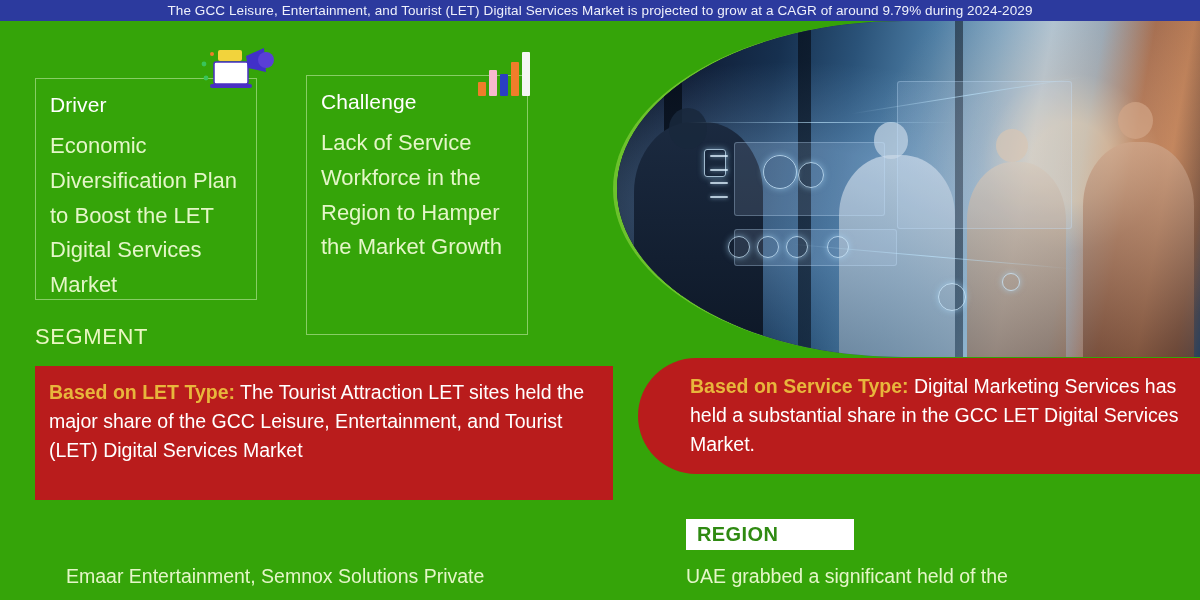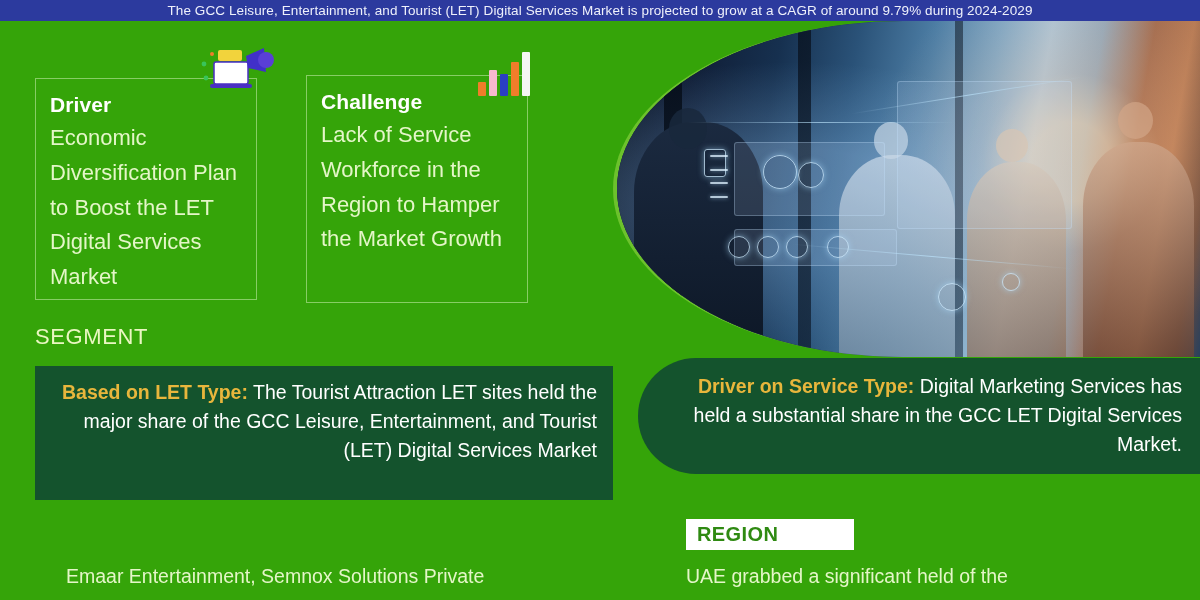--- a/index.html
+++ b/index.html
@@ -115,25 +115,25 @@
   }
 
   
   .card {
     position: absolute;
     border: 1px solid rgba(235,255,215,.45);
     padding: 14px 14px 10px 14px;
     z-index: 20;
   }
   .card-driver    { left: 35px;  top: 78px; width: 222px; height: 222px; }
-  .card-challenge { left: 306px; top: 75px; width: 222px; height: 228px; }
+  .card-challenge { left: 306px; top: 75px; width: 222px; height: 260px; }
   .card h3 {
     color: #ffffff;
-    font-size: 21px; font-weight: bold;
-    margin-bottom: 4px;
+    font-size: 21px; font-weight: normal;
+    margin-bottom: 12px;
     letter-spacing: .1px;
   }
   .card p {
     color: #e4f6c8;
     font-size: 22px;
     line-height: 1.58;
     font-weight: 400;
   }
 
   
@@ -156,23 +156,22 @@
     position: absolute; left: 35px; top: 324px;
     color: #eaf7c2;
     font-size: 22px; font-weight: normal;
     letter-spacing: .6px;
     z-index: 20;
   }
 
   
   .navy-box {
     position: absolute;
-    background: #14532d;
-    z-index: 20;
-    text-align: right;
+    background: #b91c1c;
+    z-index: 20;
   }
   .box-let {
     left: 35px; top: 366px;
     width: 578px; height: 134px;
     padding: 12px 16px 0 14px;
   }
   .box-service {
     left: 638px; top: 358px;
     width: 562px; height: 116px;
     border-top-left-radius: 60px;
@@ -306,21 +305,21 @@
   <div class="segment-title">SEGMENT</div>
 
   <div class="navy-box box-let">
     <div class="body">
       <span class="lead">Based on LET Type:</span><span> The Tourist Attraction LET sites held the major share of the GCC Leisure, Entertainment, and Tourist (LET) Digital Services Market</span>
     </div>
   </div>
 
   <div class="navy-box box-service">
     <div class="body">
-      <span class="lead">Driver on Service Type:</span><span> Digital Marketing Services has held a substantial share in the GCC LET Digital Services Market.</span>
+      <span class="lead">Based on Service Type:</span><span> Digital Marketing Services has held a substantial share in the GCC LET Digital Services Market.</span>
     </div>
   </div>
 
   <div class="tagtext text-keyplayers">Emaar Entertainment, Semnox Solutions Private</div>
 
   <div class="tag tag-region">
     <span>REGION</span>
   </div>
   <div class="tagtext text-region">UAE grabbed a significant held of the</div>
 

